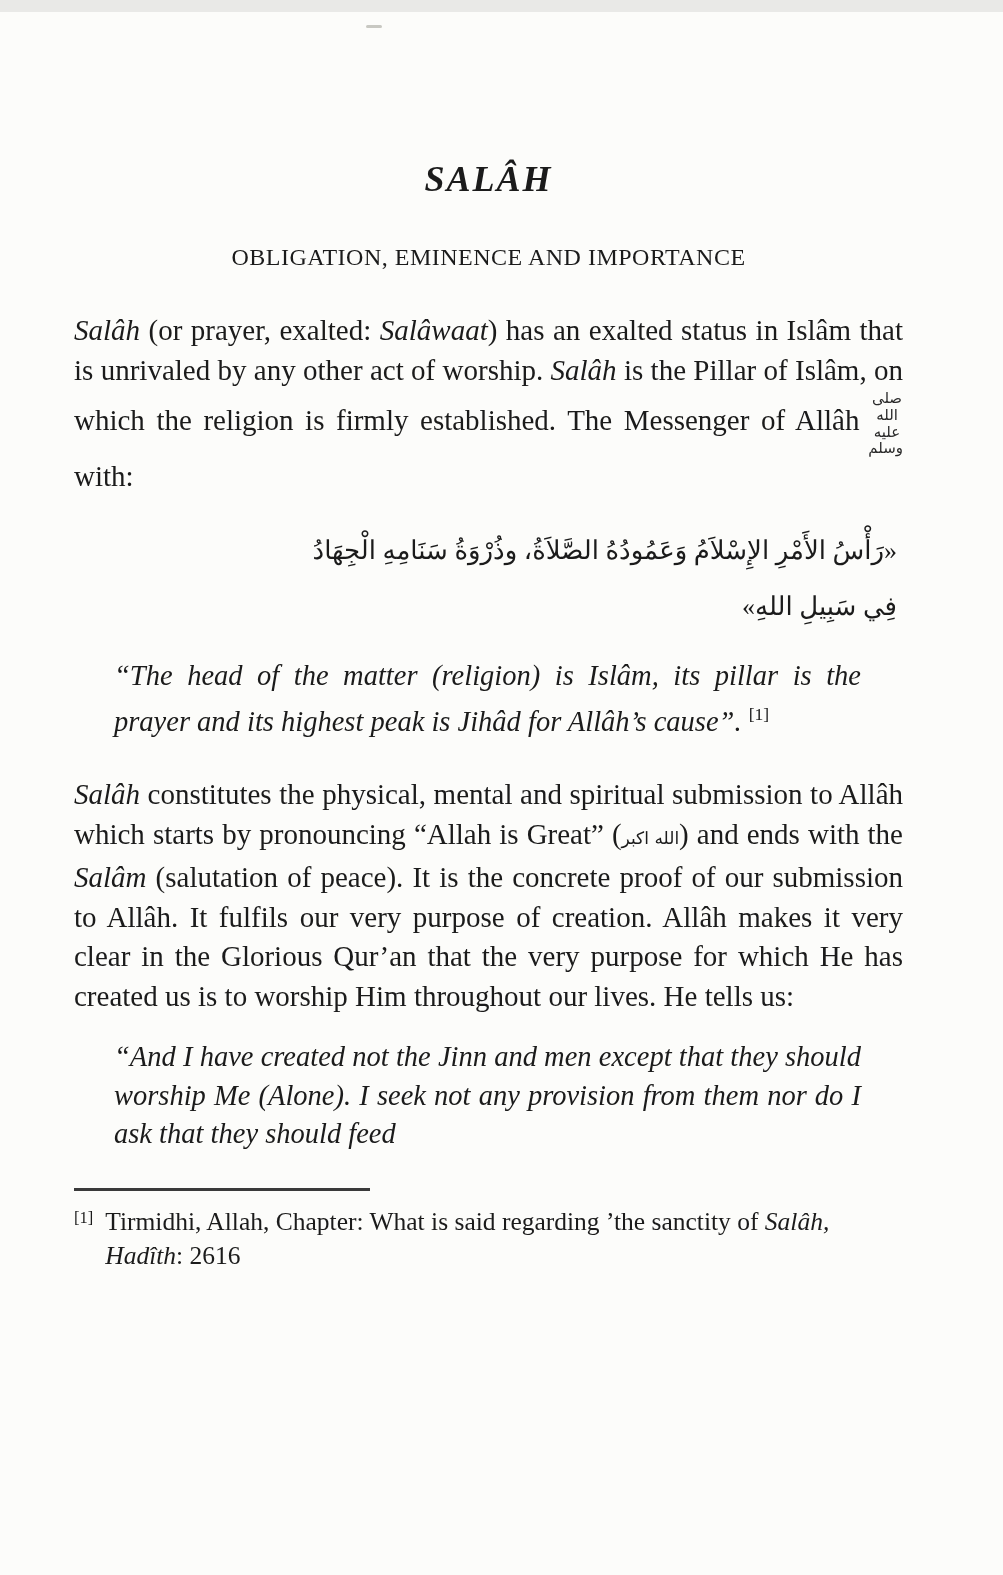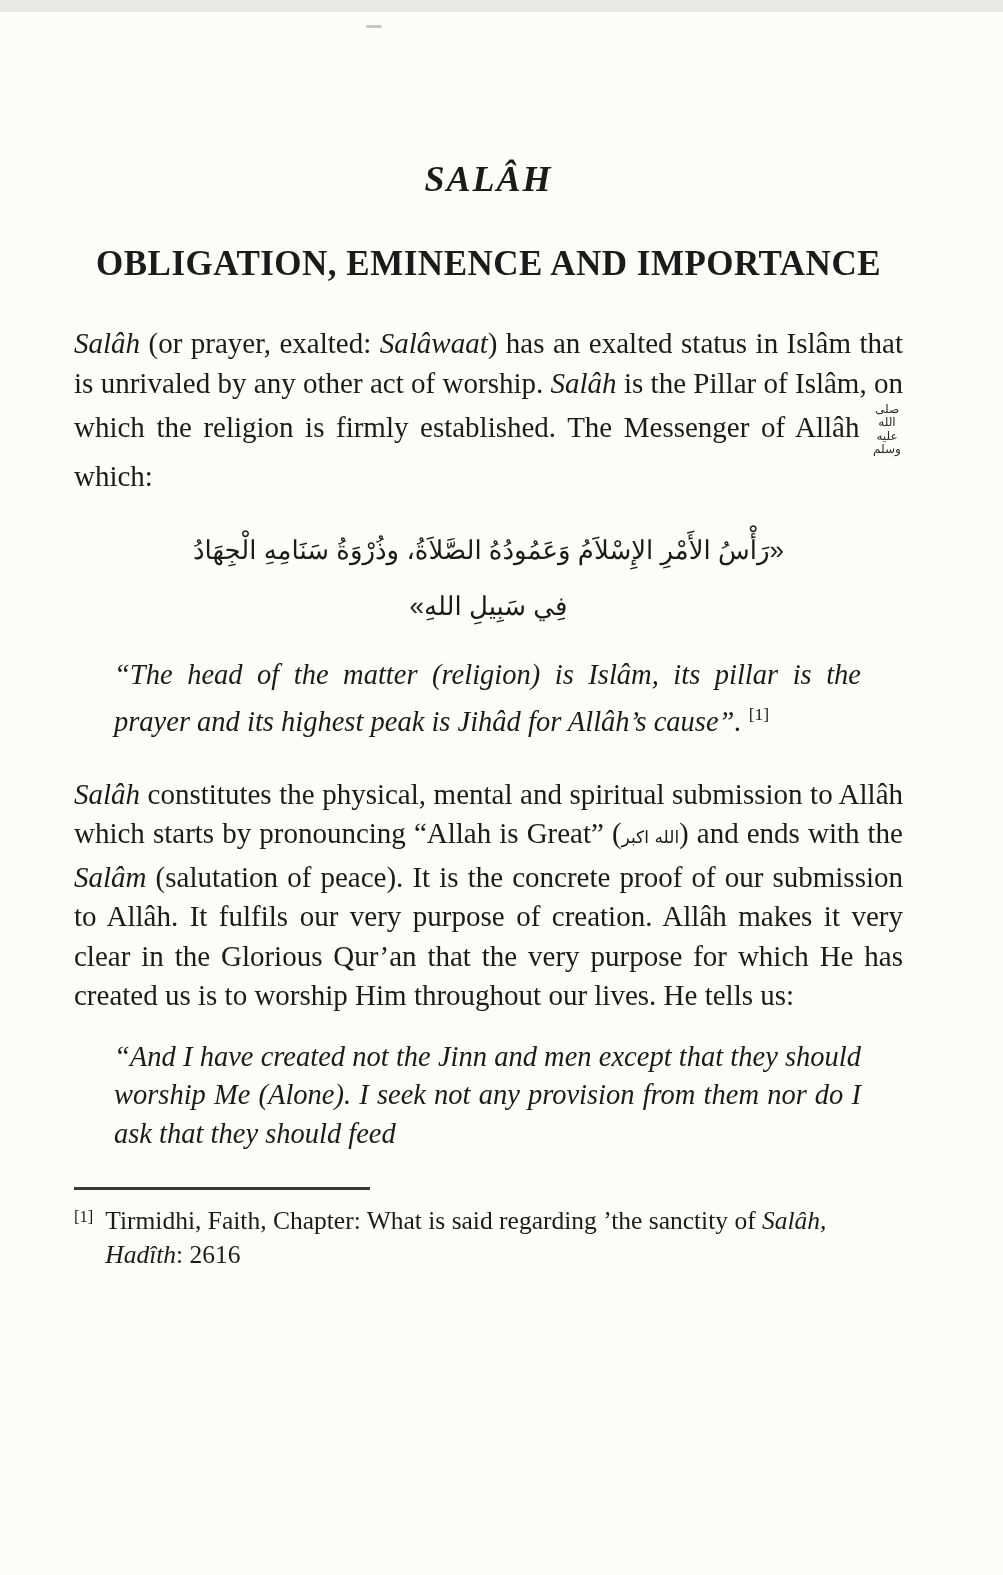--- a/index.html
+++ b/index.html
@@ -27,54 +27,54 @@
   .title {
     text-align: center;
     font-style: italic;
     font-weight: bold;
     font-size: 36px;
     letter-spacing: 2px;
     margin-bottom: 44px;
   }
   .heading {
     text-align: center;
-    font-weight: bold;
-    font-size: 35px;
+    font-weight: normal;
+    font-size: 24px;
     letter-spacing: 0.5px;
     margin-bottom: 40px;
   }
   .body-para {
     font-size: 29px;
     line-height: 39.5px;
     text-align: justify;
   }
   .arabic-block {
     direction: rtl;
-    font-family: Liberation Sans, sans-serif;
+    font-family: Liberation Serif, serif;
     font-size: 26px;
     line-height: 56px;
-    text-align: center;
+    text-align: right;
     margin: 26px 6px 14px 6px;
   }
   .quote {
     font-style: italic;
     font-size: 28.5px;
     line-height: 38.5px;
     text-align: justify;
     margin: 22px 42px 34px 40px;
   }
   .quote sup { font-style: normal; }
   sup { font-size: 0.62em; }
   em { }
   .body-para em, .fn-text em { font-style: italic; }
   .honorific {
     display: inline-block;
     direction: rtl;
     font-family: "DejaVu Sans", sans-serif;
-    font-size: 12px;
+    font-size: 15px;
     line-height: 1.12;
     width: 32px;
     text-align: center;
     vertical-align: middle;
     color: #2a2a2a;
   }
   .inline-arabic {
     font-family: Liberation Sans, sans-serif;
     font-size: 17px;
   }
@@ -99,34 +99,34 @@
 </head>
 <body>
 
 <div class="page">
   <div class="scan-mark"></div>
 
   <h1 class="title">SALÂH</h1>
 
   <h2 class="heading">OBLIGATION, EMINENCE AND IMPORTANCE</h2>
 
-  <p class="body-para"><em>Salâh</em><span> (or prayer, exalted: </span><em>Salâwaat</em><span>) has an exalted status in Islâm that is unrivaled by any other act of worship. </span><em>Salâh</em><span> is the Pillar of Islâm, on which the religion is firmly established. The Messenger of Allâh </span><span class="honorific" dir="rtl">صلى الله عليه وسلم</span><span> which:</span></p>
+  <p class="body-para"><em>Salâh</em><span> (or prayer, exalted: </span><em>Salâwaat</em><span>) has an exalted status in Islâm that is unrivaled by any other act of worship. </span><em>Salâh</em><span> is the Pillar of Islâm, on which the religion is firmly established. The Messenger of Allâh </span><span class="honorific" dir="rtl">صلى الله عليه وسلم</span><span> with:</span></p>
 
   <div class="arabic-block">
     <div>«رَأْسُ الأَمْرِ الإِسْلاَمُ وَعَمُودُهُ الصَّلاَةُ، وذُرْوَةُ سَنَامِهِ الْجِهَادُ</div>
     <div>فِي سَبِيلِ اللهِ»</div>
   </div>
 
   <p class="quote"><em>“The head of the matter (religion) is Islâm, its pillar is the prayer and its highest peak is Jihâd for Allâh’s cause”. </em><sup>[1]</sup></p>
 
   <p class="body-para"><em>Salâh</em><span> constitutes the physical, mental and spiritual submission to Allâh which starts by pronouncing “Allah is Great” (</span><span class="inline-arabic" dir="rtl">الله اكبر</span><span>) and ends with the </span><em>Salâm</em><span> (salutation of peace). It is the concrete proof of our submission to Allâh. It fulfils our very purpose of creation. Allâh makes it very clear in the Glorious Qur’an that the very purpose for which He has created us is to worship Him throughout our lives. He tells us:</span></p>
 
 
   <p class="quote"><em>“And I have created not the Jinn and men except that they should worship Me (Alone). I seek not any provision from them nor do I ask that they should feed</em></p>
 
   <div class="footnote">
     <div class="fn-rule"></div>
     <div class="fn-row">
       <span class="fn-marker">[1]</span>
-      <span class="fn-text"><span>Tirmidhi, Faith, Chapter: What is said regarding ’the sanctity of </span><em>Salâh, Hadîth</em><span>: 2616</span></span>
+      <span class="fn-text"><span>Tirmidhi, Allah, Chapter: What is said regarding ’the sanctity of </span><em>Salâh, Hadîth</em><span>: 2616</span></span>
     </div>
   </div>
 </div>
 
 </body></html>

